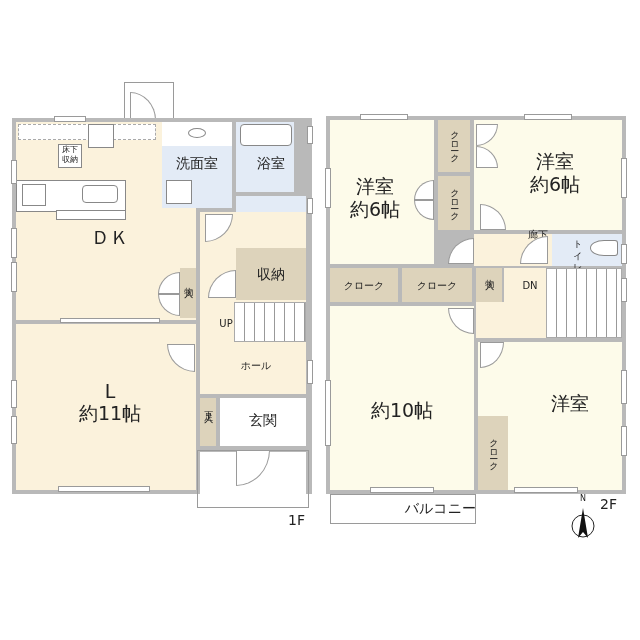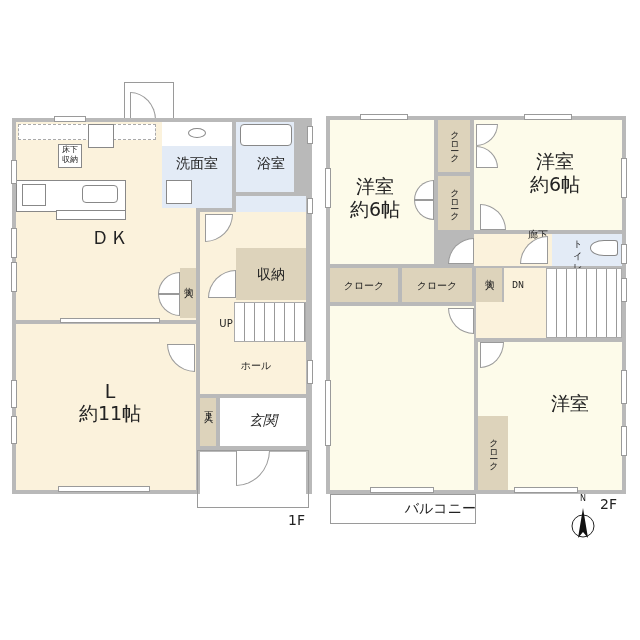--- a/index.html
+++ b/index.html
@@ -85,21 +85,21 @@
   <div class="lbl mid" style="left:236px;top:266px;width:70px;">収納</div>
   <div class="door" style="left:205px;top:214px;width:28px;height:28px;border-radius:0 0 100% 0;"></div>
   <div class="door" style="left:208px;top:270px;width:28px;height:28px;border-radius:100% 0 0 0;"></div>
   <div class="stairs" style="left:234px;top:302px;width:72px;height:40px;"></div>
   <div class="lbl sm" style="left:216px;top:318px;width:20px;">UP</div>
   <div class="lbl sm" style="left:226px;top:360px;width:60px;">ホール</div>
 
   <div class="room storage" style="left:200px;top:398px;width:16px;height:48px;"></div>
   <div class="lbl vert" style="left:203px;top:404px;">下足入</div>
   <div class="room white" style="left:220px;top:398px;width:86px;height:48px;"></div>
-  <div class="lbl mid" style="left:220px;top:412px;width:86px;font-style:italic;">玄関</div>
+  <div class="lbl mid" style="left:220px;top:412px;width:86px;">玄関</div>
   <div class="room white" style="left:200px;top:452px;width:106px;height:42px;"></div>
   <div class="outline" style="left:197px;top:450px;width:112px;height:58px;background:transparent;"></div>
   <div class="door" style="left:236px;top:450px;width:34px;height:36px;border-radius:0 0 100% 0;"></div>
 
   <div class="floorlbl" style="left:288px;top:512px;">1F</div>
 
   <div class="win" style="left:54px;top:116px;width:32px;height:6px;"></div>
   <div class="win" style="left:11px;top:160px;width:6px;height:24px;"></div>
   <div class="win" style="left:11px;top:228px;width:6px;height:30px;"></div>
   <div class="win" style="left:11px;top:262px;width:6px;height:30px;"></div>
@@ -145,26 +145,27 @@
 
   <div class="room storage" style="left:330px;top:268px;width:68px;height:34px;"></div>
   <div class="lbl sm" style="left:330px;top:280px;width:68px;">クローク</div>
   <div class="room storage" style="left:402px;top:268px;width:70px;height:34px;"></div>
   <div class="lbl sm" style="left:402px;top:280px;width:70px;">クローク</div>
 
   <div class="room storage" style="left:476px;top:268px;width:26px;height:34px;"></div>
   <div class="lbl vert" style="left:484px;top:272px;">物入</div>
   <div class="room cream" style="left:476px;top:302px;width:70px;height:36px;"></div>
   <div class="room cream" style="left:504px;top:268px;width:42px;height:36px;"></div>
-  <div class="lbl sm" style="left:508px;top:280px;width:20px;font-family:Liberation Mono, monospace;">DN</div>
+  <div class="lbl sm" style="left:520px;top:280px;width:20px;">DN</div>
   <div class="stairs" style="left:546px;top:268px;width:76px;height:70px;"></div>
   <div class="door" style="left:448px;top:308px;width:26px;height:26px;border-radius:0 0 0 100%;"></div>
 
   <div class="room ivory" style="left:330px;top:306px;width:144px;height:184px;"></div>
   <div class="door" style="left:448px;top:308px;width:26px;height:26px;border-radius:0 0 0 100%;"></div>
+  <div class="lbl big" style="left:352px;top:399px;width:100px;">約10帖</div>
 
   <div class="room ivory" style="left:478px;top:342px;width:144px;height:148px;"></div>
   <div class="door" style="left:480px;top:342px;width:24px;height:26px;border-radius:0 0 100% 0;"></div>
   <div class="room storage" style="left:478px;top:416px;width:30px;height:74px;"></div>
   <div class="lbl vert" style="left:488px;top:432px;">クローク</div>
   <div class="lbl big" style="left:535px;top:392px;width:70px;">洋室</div>
 
   <div class="outline" style="left:330px;top:494px;width:146px;height:30px;"></div>
   <div class="lbl mid" style="left:330px;top:500px;width:146px;text-align:right;">バルコニー</div>
 

